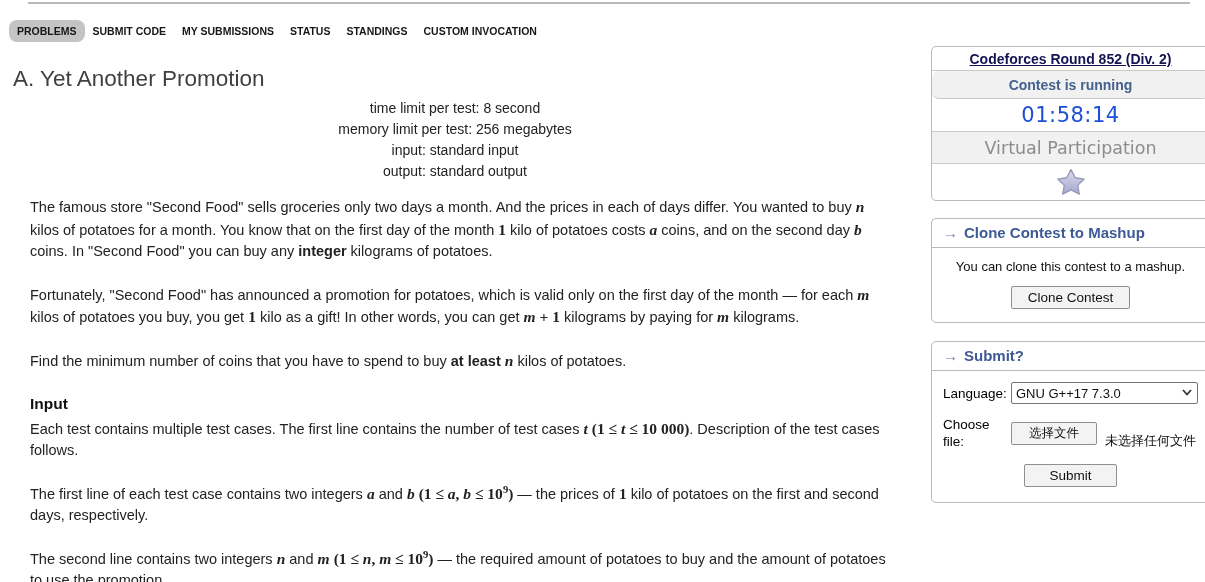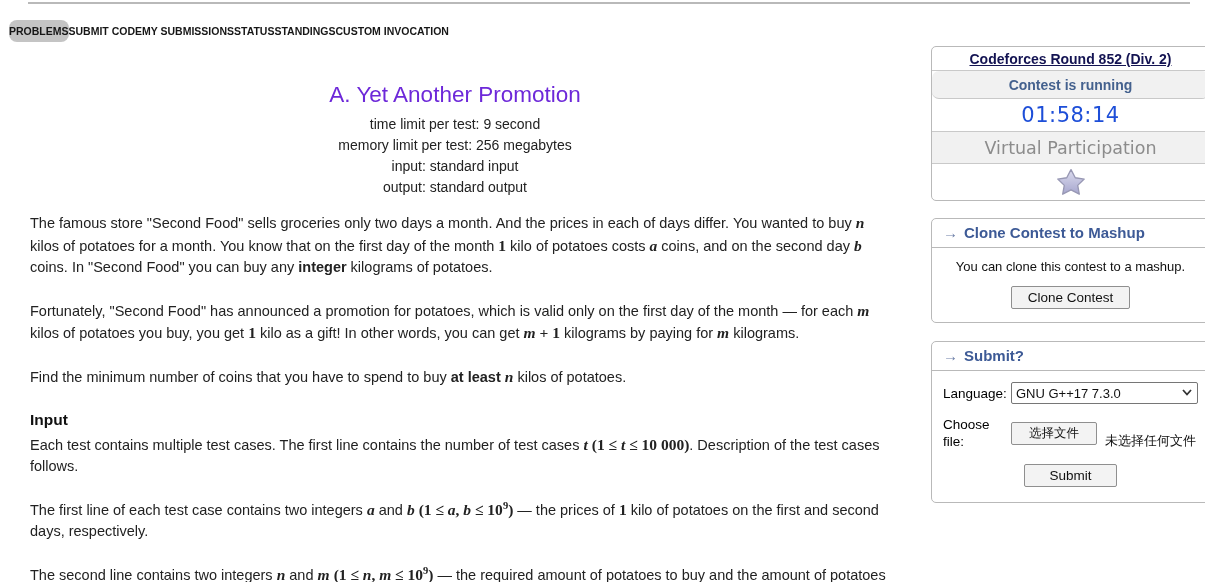--- a/index.html
+++ b/index.html
@@ -4,26 +4,26 @@
 <style>
   html,body{margin:0;padding:0;background:#fff;}
   body{font-family:"Liberation Sans",sans-serif;color:#222;}
   .page{position:relative;width:1205px;height:582px;overflow:hidden;background:#fff;}
 
   
   .top-rule{position:absolute;left:28px;top:2px;width:1162px;height:2px;background:#b9b9b9;}
 
   
   .tab-bar{position:absolute;left:9px;top:20px;display:flex;align-items:center;}
-  .tab{font-size:10.5px;font-weight:bold;color:#161616;padding:5px 0;border-radius:8px;cursor:pointer;white-space:nowrap;}
+  .tab{font-size:10.5px;font-weight:bold;color:#161616;padding:5px 8px;border-radius:8px;cursor:pointer;white-space:nowrap;}
   .tab-active{background:#c4c4c4;}
 
   
   .main-col{position:absolute;left:13px;top:56px;width:884px;}
-  .prob-title{text-align:center;font-size:22.5px;color:#6d28d9;margin-top:26px;}
+  .prob-title{font-size:22.5px;color:#404040;margin-top:10px;}
   .limits{text-align:center;margin-top:6px;font-size:14px;line-height:21px;color:#222;}
   .statement{margin-top:14px;padding-left:17px;width:865px;font-size:14.5px;line-height:21.5px;color:#222;}
   .para{margin:0 0 21px 0;}
   .sec-title{font-size:15.5px;font-weight:bold;color:#111;margin:20px 0 3px 0;}
   .bold{font-weight:bold;}
   .math{font-family:"Liberation Serif",serif;font-weight:bold;font-size:15.5px;}
   .math.var{font-style:italic;}
   .math.sup{font-size:10.5px;vertical-align:super;line-height:0;}
 
   
@@ -76,21 +76,21 @@
       <div class="tab">SUBMIT CODE</div>
       <div class="tab">MY SUBMISSIONS</div>
       <div class="tab">STATUS</div>
       <div class="tab">STANDINGS</div>
       <div class="tab">CUSTOM INVOCATION</div>
     </nav>
 
   <main class="main-col">
     <div class="prob-title">A. Yet Another Promotion</div>
     <div class="limits">
-        <div class="limit-line">time limit per test: 9 second</div>
+        <div class="limit-line">time limit per test: 8 second</div>
         <div class="limit-line">memory limit per test: 256 megabytes</div>
         <div class="limit-line">input: standard input</div>
         <div class="limit-line">output: standard output</div>
       </div>
     <div class="statement">
         <div class="para"><span>The famous store "Second Food" sells groceries only two days a month. And the prices in each of days differ. You wanted to buy </span><span class="math var">n</span><span> kilos of potatoes for a month. You know that on the first day of the month </span><span class="math">1</span><span> kilo of potatoes costs </span><span class="math var">a</span><span> coins, and on the second day </span><span class="math var">b</span><span> coins. In "Second Food" you can buy any </span><span class="bold">integer</span><span> kilograms of potatoes.</span></div>
         <div class="para"><span>Fortunately, "Second Food" has announced a promotion for potatoes, which is valid only on the first day of the month — for each </span><span class="math var">m</span><span> kilos of potatoes you buy, you get </span><span class="math">1</span><span> kilo as a gift! In other words, you can get </span><span class="math var">m</span><span class="math"> + 1</span><span> kilograms by paying for </span><span class="math var">m</span><span> kilograms.</span></div>
         <div class="para"><span>Find the minimum number of coins that you have to spend to buy </span><span class="bold">at least</span><span> </span><span class="math var">n</span><span> kilos of potatoes.</span></div>
         <div class="sec-title">Input</div>
         <div class="para"><span>Each test contains multiple test cases. The first line contains the number of test cases </span><span class="math var">t</span><span> </span><span class="math">(1 ≤ </span><span class="math var">t</span><span class="math"> ≤ 10 000)</span><span>. Description of the test cases follows.</span></div>

